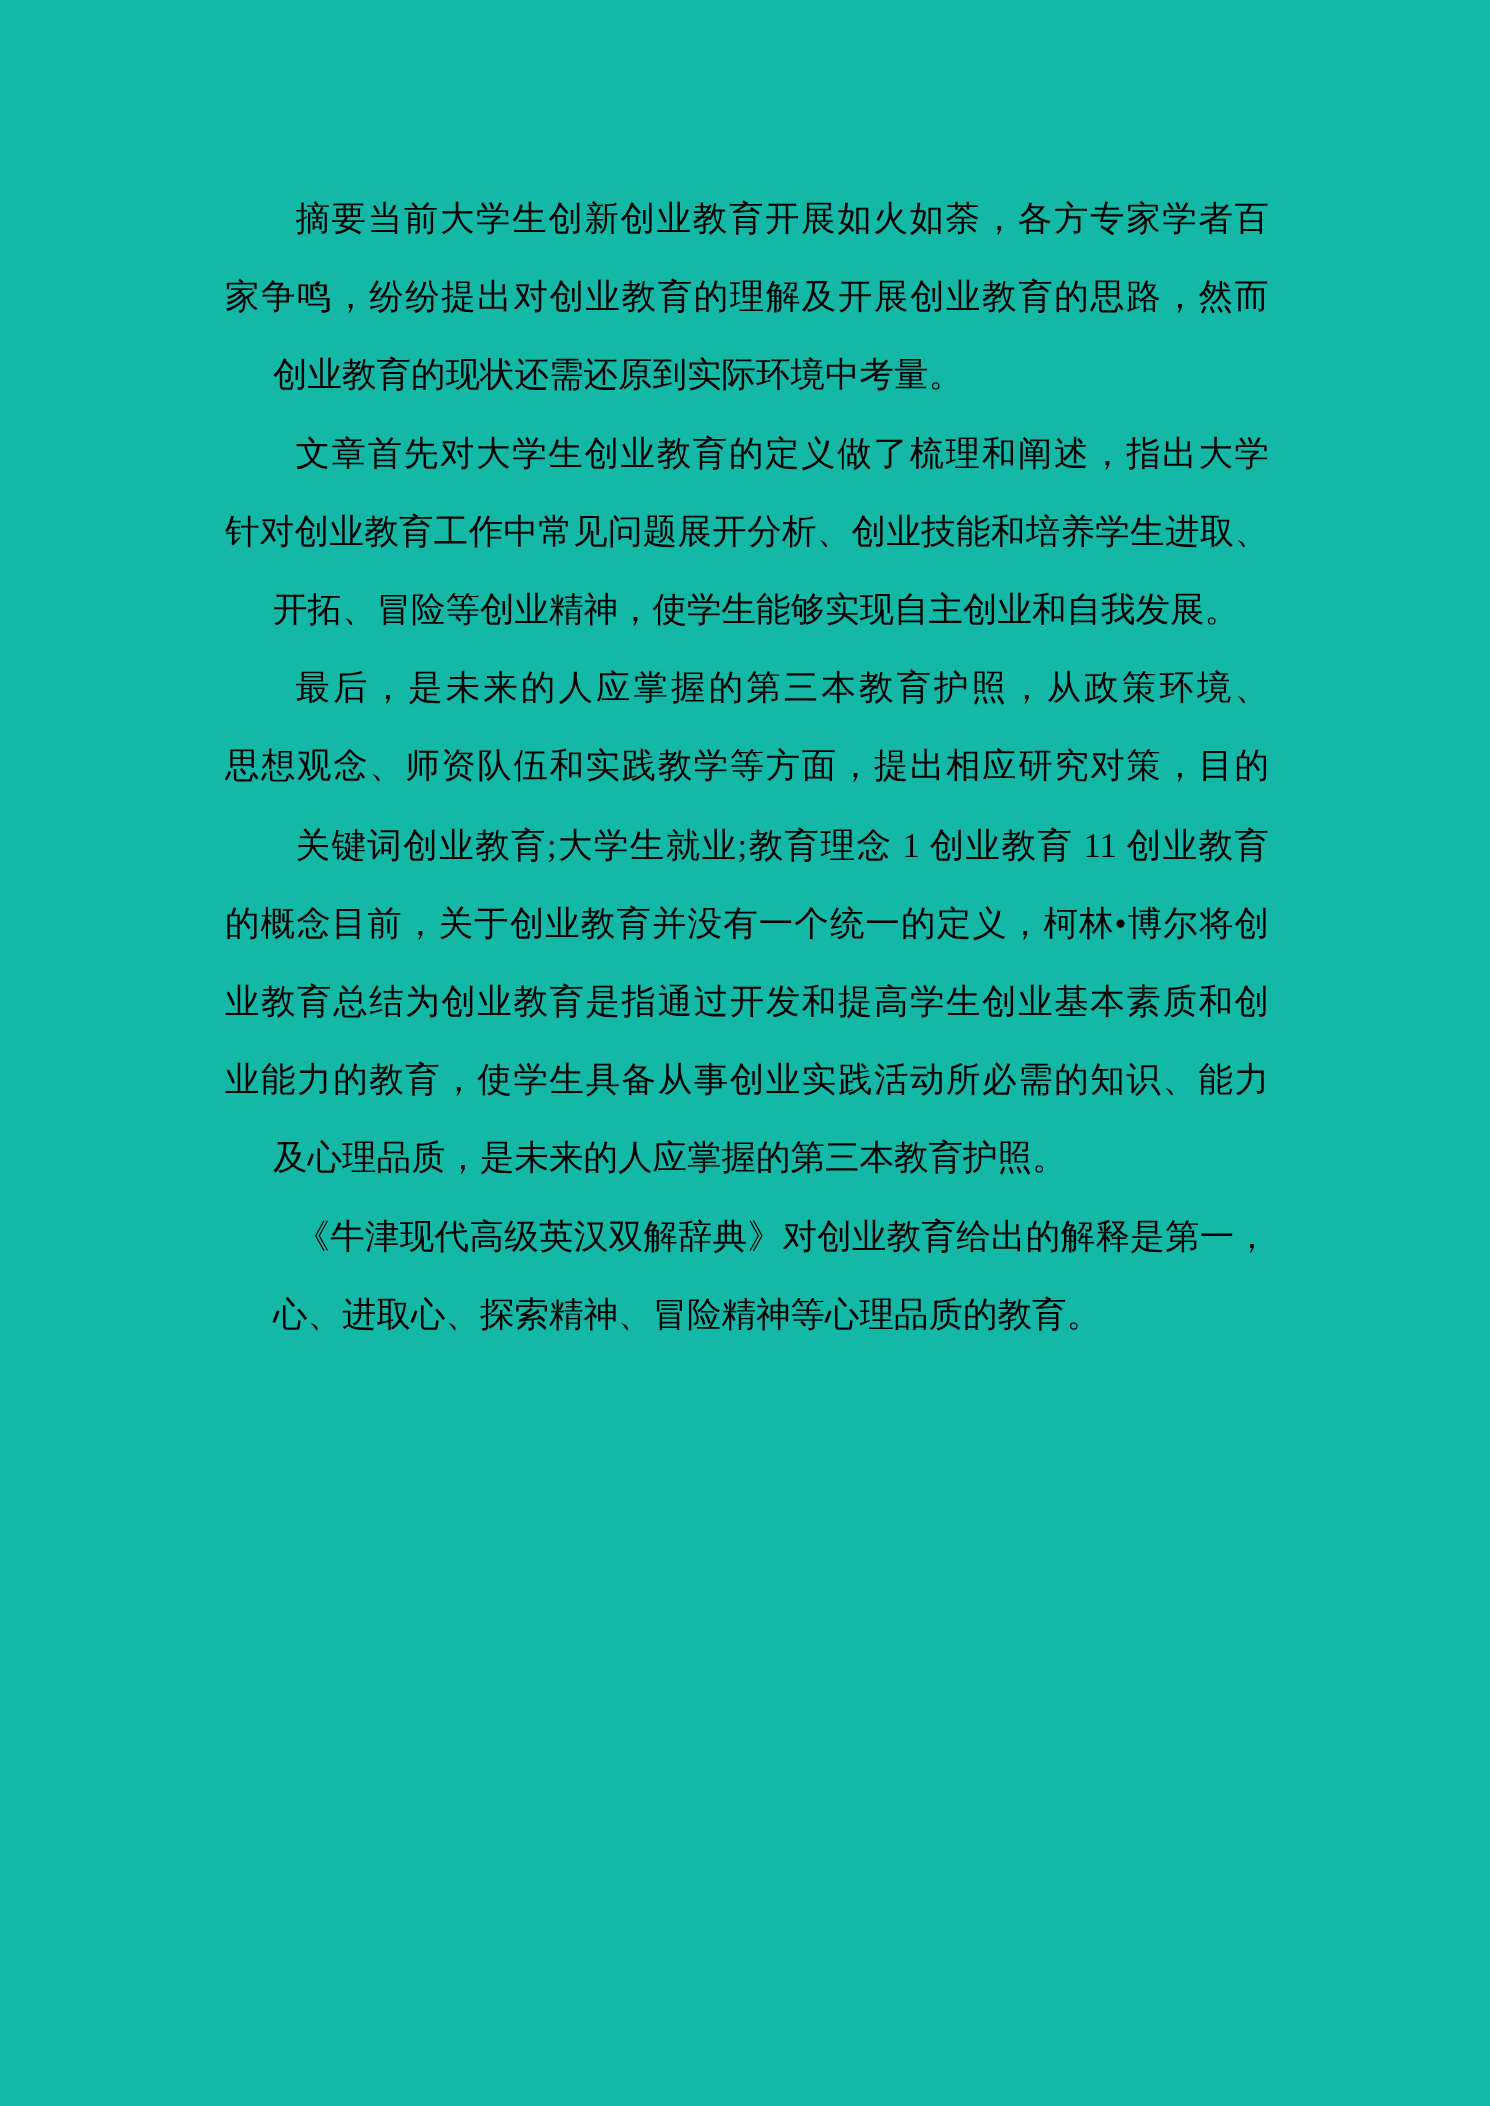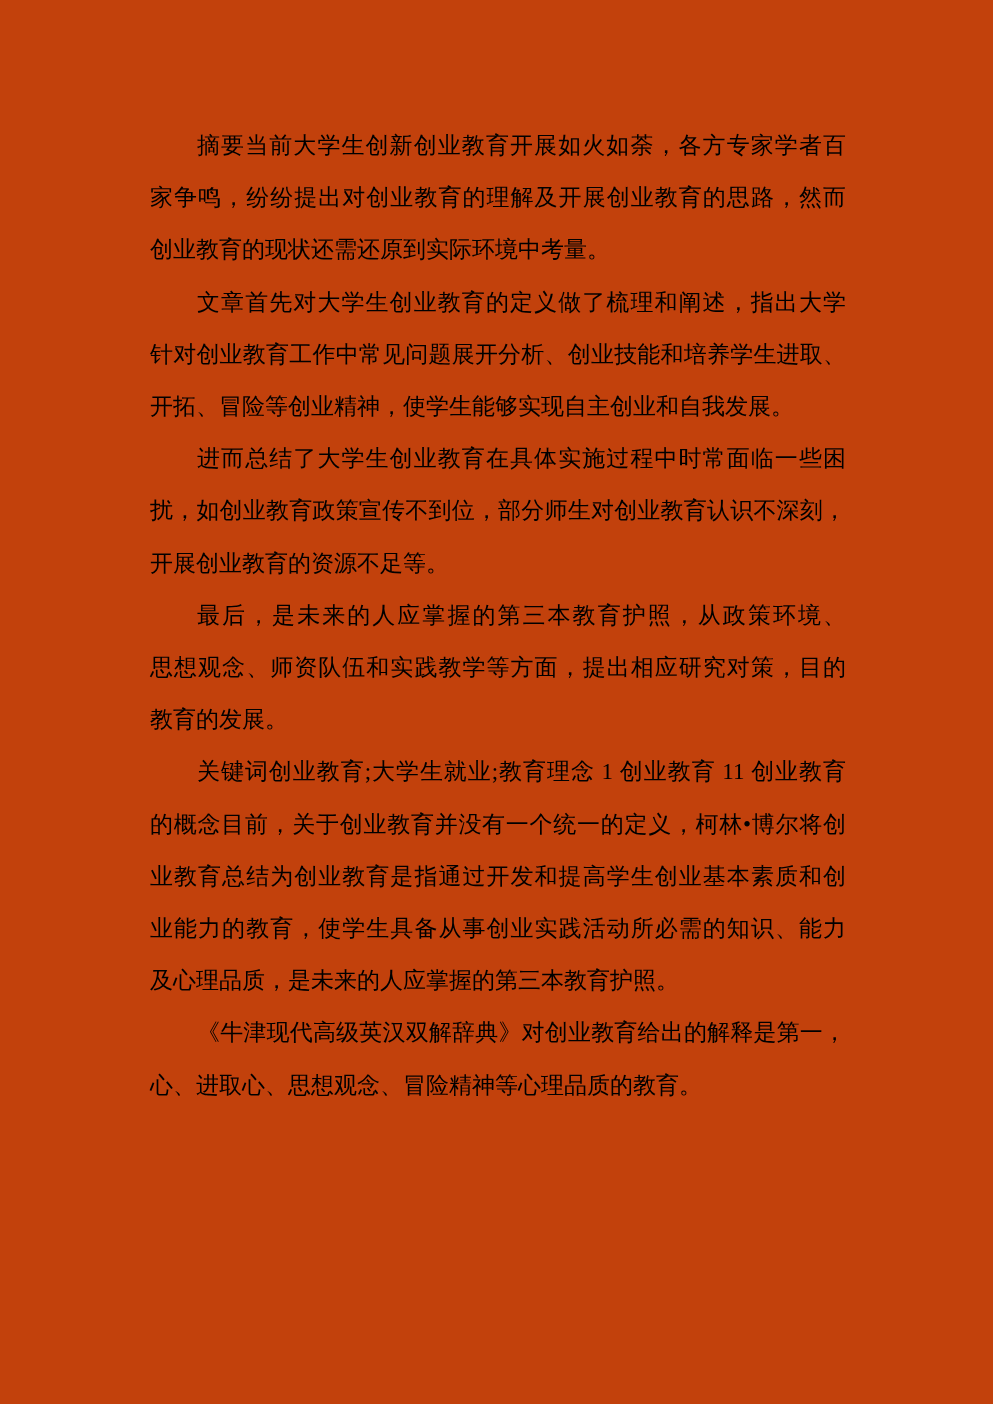--- a/index.html
+++ b/index.html
@@ -11,39 +11,40 @@
     height: 1404px;
     background: #ffffff;
     font-family: "Liberation Serif", "DejaVu Serif", serif;
   }
   .page {
     box-sizing: border-box;
     width: 993px;
     height: 1404px;
     padding: 120px 147px 0 150px;
     overflow: hidden;
-    background: #c2410c;
+    background: #14b8a6;
   }
   .para {
     margin: 0;
     padding: 0;
   }
   .line {
     display: block;
     font-size: 23px;
     line-height: 52.2px;
     color: #000000;
     white-space: normal;
     text-align: justify;
     text-align-last: justify;
     letter-spacing: 0;
   }
   .line.last {
     text-align: justify;
     text-align-last: left;
+    margin-left: 32px;
   }
   .line.indent {
     text-indent: 47px;
   }
 </style>
 </head>
 <body>
 
 <div class="page">
 
@@ -52,39 +53,33 @@
     <span class="line">家争鸣，纷纷提出对创业教育的理解及开展创业教育的思路，然而</span>
     <span class="line last">创业教育的现状还需还原到实际环境中考量。</span>
   </p>
 
   <p class="para">
     <span class="line indent">文章首先对大学生创业教育的定义做了梳理和阐述，指出大学</span>
     <span class="line">针对创业教育工作中常见问题展开分析、创业技能和培养学生进取、</span>
     <span class="line last">开拓、冒险等创业精神，使学生能够实现自主创业和自我发展。</span>
   </p>
 
-  <p class="para">
-    <span class="line indent">进而总结了大学生创业教育在具体实施过程中时常面临一些困</span>
-    <span class="line">扰，如创业教育政策宣传不到位，部分师生对创业教育认识不深刻，</span>
-    <span class="line last">开展创业教育的资源不足等。</span>
-  </p>
 
   <p class="para">
     <span class="line indent">最后，是未来的人应掌握的第三本教育护照，从政策环境、</span>
     <span class="line">思想观念、师资队伍和实践教学等方面，提出相应研究对策，目的</span>
-    <span class="line last">教育的发展。</span>
   </p>
 
   <p class="para">
     <span class="line indent">关键词创业教育;大学生就业;教育理念 1 创业教育 11 创业教育</span>
     <span class="line">的概念目前，关于创业教育并没有一个统一的定义，柯林•博尔将创</span>
     <span class="line">业教育总结为创业教育是指通过开发和提高学生创业基本素质和创</span>
     <span class="line">业能力的教育，使学生具备从事创业实践活动所必需的知识、能力</span>
     <span class="line last">及心理品质，是未来的人应掌握的第三本教育护照。</span>
   </p>
 
   <p class="para">
     <span class="line indent">《牛津现代高级英汉双解辞典》对创业教育给出的解释是第一，</span>
-    <span class="line last">心、进取心、思想观念、冒险精神等心理品质的教育。</span>
+    <span class="line last">心、进取心、探索精神、冒险精神等心理品质的教育。</span>
   </p>
 
 
 </div>
 
 </body></html>

